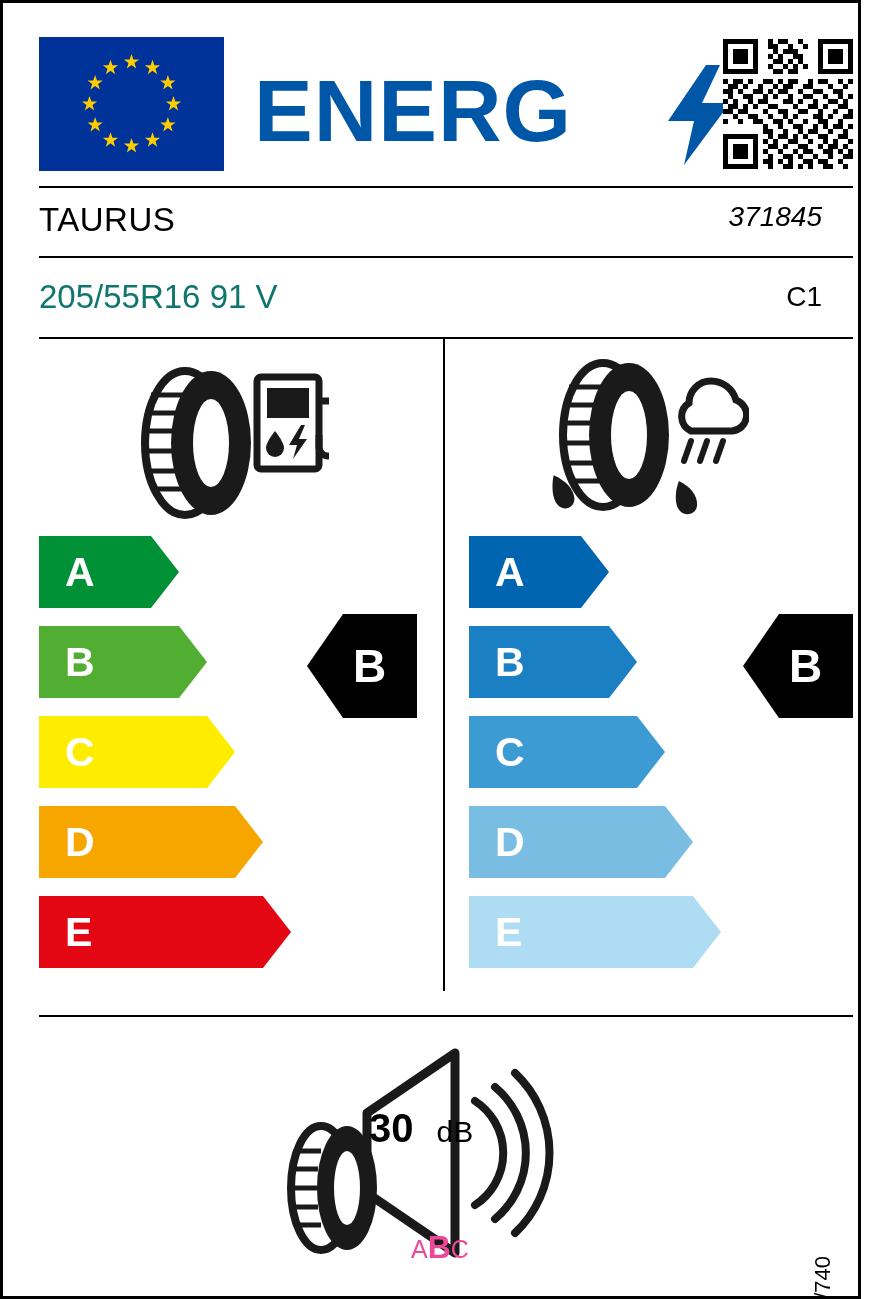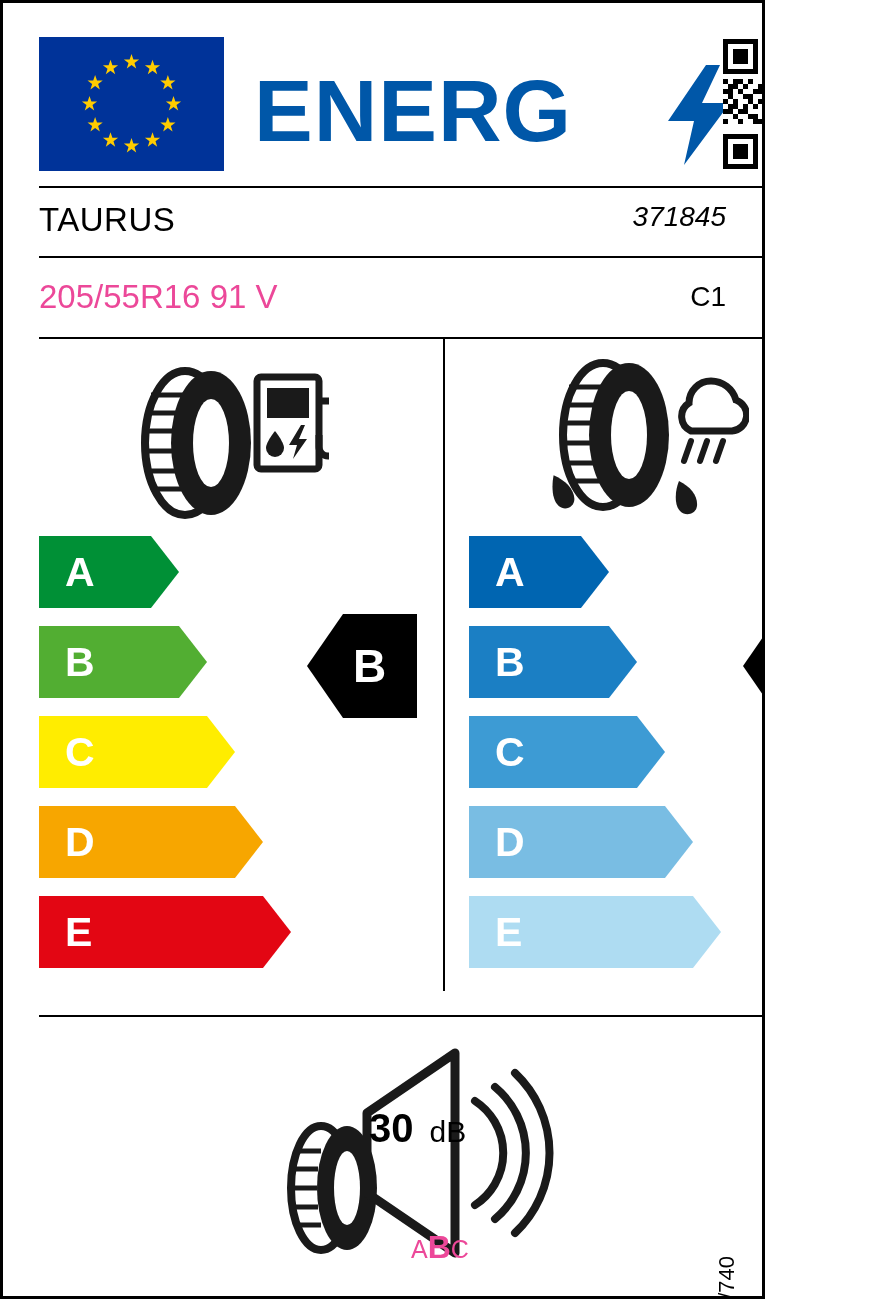--- a/index.html
+++ b/index.html
@@ -6,21 +6,21 @@
     margin: 0;
     padding: 0;
     background: #ffffff;
   }
   body {
     font-family: "Liberation Sans", sans-serif;
     -webkit-font-smoothing: antialiased;
   }
   #label {
     position: relative;
-    width: 765px;
+    width: 861px;
     height: 1299px;
     box-sizing: border-box;
     border: 3px solid #000;
     background: #fff;
     overflow: hidden;
   }
 
   
   .header {
     position: absolute;
@@ -87,21 +87,21 @@
     font-size: 28px;
     color: #000;
     text-align: right;
     font-style: italic;
   }
   .size {
     position: absolute;
     left: 36px;
     top: 275px;
     font-size: 33px;
-    color: #ec4899;
+    color: #0f766e;
   }
   .tire-class {
     position: absolute;
     right: 36px;
     top: 278px;
     font-size: 28px;
     color: #000;
     text-align: right;
     margin-left: 46px;
   }
@@ -195,21 +195,21 @@
     left: 366px;
     top: 1105px;
     font-size: 40px;
     font-weight: bold;
     color: #000;
     line-height: 1;
   }
   .noise-db .unit {
     font-size: 30px;
     font-weight: normal;
-    margin-left: 16px;
+    margin-left: 23px;
   }
   .noise-classes {
     position: absolute;
     left: 408px;
     top: 1228px;
     font-size: 25px;
     color: #ec4899;
     line-height: 1;
   }
   .noise-classes .sel {

